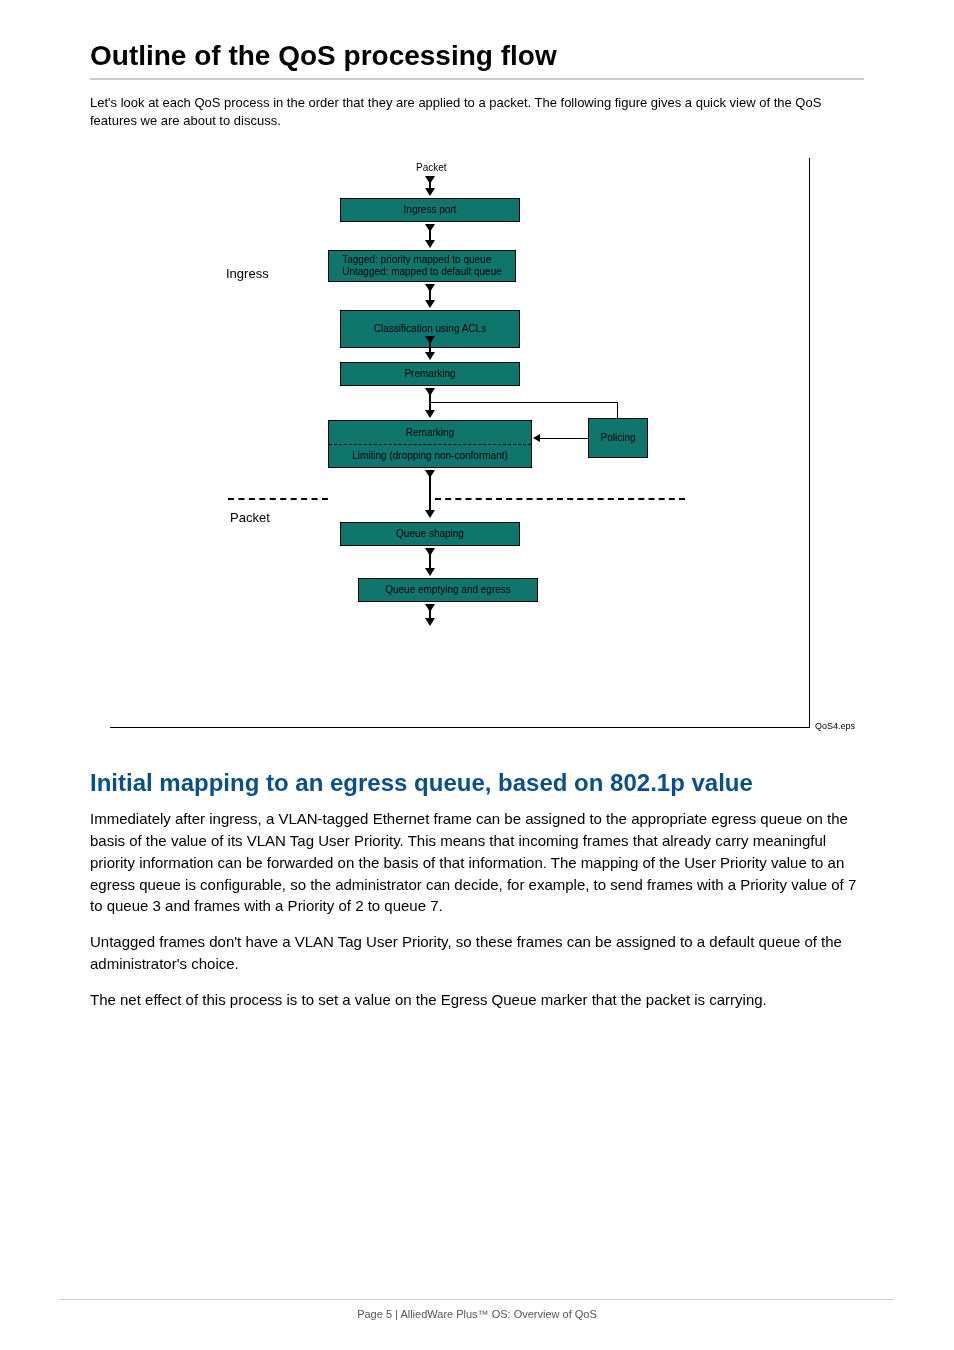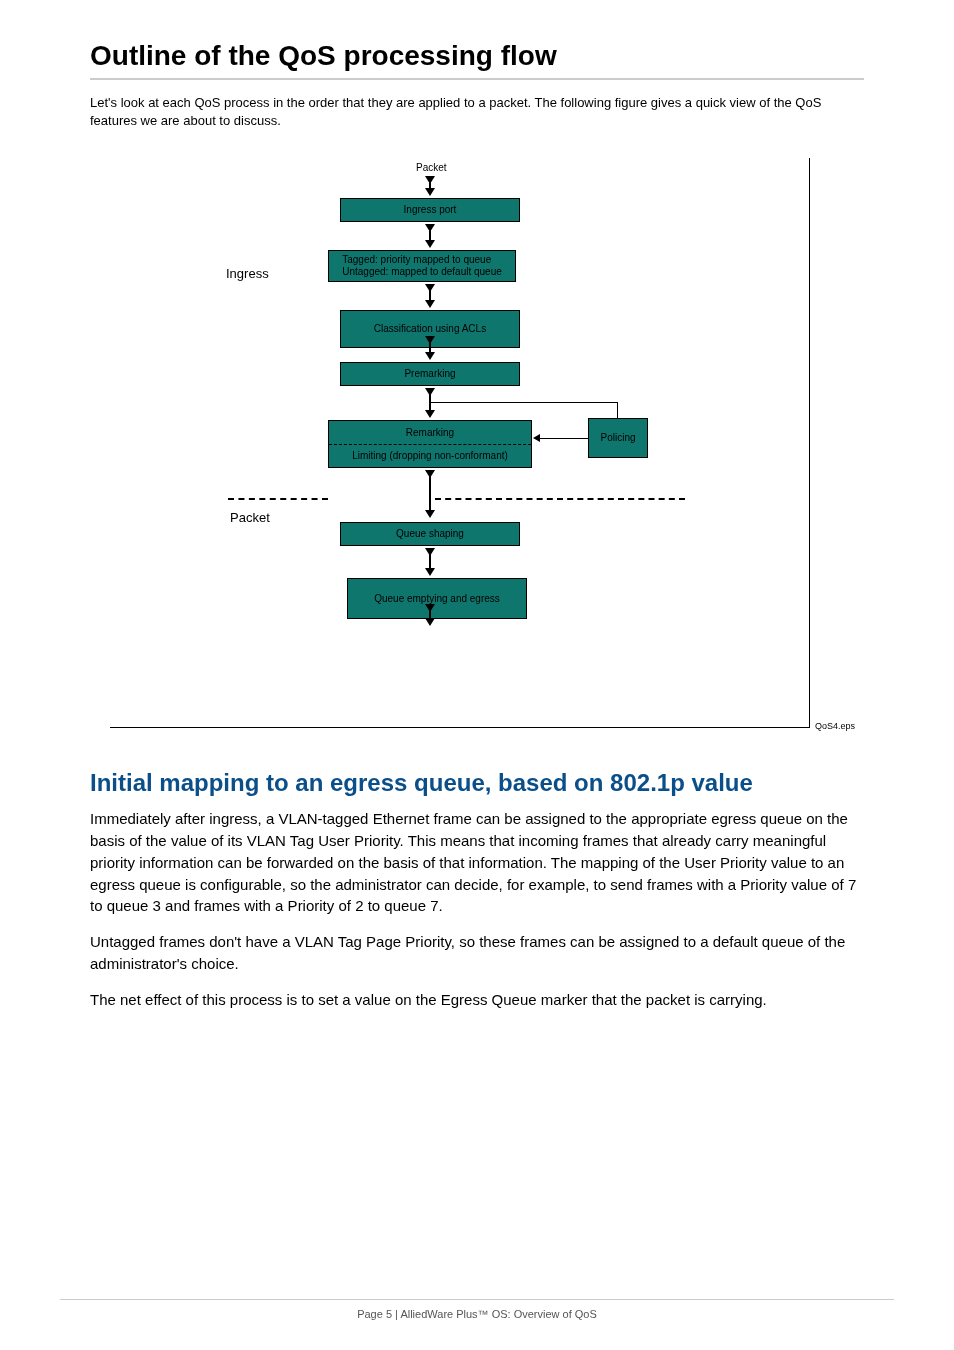--- a/index.html
+++ b/index.html
@@ -207,28 +207,28 @@
 
   <div class="side-label" style="left:120px; top:352px;">Packet</div>
 
   <div class="diag-box" style="left:230px; top:364px; width:180px; height:24px;">Queue shaping</div>
 
   <div class="arrow-down" style="left:320px; top:390px;">
     <span style="position:absolute;left:-1px;top:0;width:2px;height:20px;background:#000;"></span>
     <span style="position:absolute;left:-5px;top:20px;border-left:5px solid transparent;border-right:5px solid transparent;border-top:8px solid #000;"></span>
   </div>
 
-  <div class="diag-box" style="left:237px; top:420px; width:180px; height:41px;">Queue emptying and egress</div>
+  <div class="diag-box" style="left:248px; top:420px; width:180px; height:24px;">Queue emptying and egress</div>
 
   <div class="arrow-down" style="left:320px; top:446px;">
     <span style="position:absolute;left:-1px;top:0;width:2px;height:14px;background:#000;"></span>
     <span style="position:absolute;left:-5px;top:14px;border-left:5px solid transparent;border-right:5px solid transparent;border-top:8px solid #000;"></span>
   </div>
 
   <div class="caption-right" style="right:-46px; bottom:-4px;">QoS4.eps</div>
 </div>
 
 <h2>Initial mapping to an egress queue, based on 802.1p value</h2>
 <p class="body">Immediately after ingress, a VLAN-tagged Ethernet frame can be assigned to the appropriate egress queue on the basis of the value of its VLAN Tag User Priority. This means that incoming frames that already carry meaningful priority information can be forwarded on the basis of that information. The mapping of the User Priority value to an egress queue is configurable, so the administrator can decide, for example, to send frames with a Priority value of 7 to queue 3 and frames with a Priority of 2 to queue 7.</p>
-<p class="body">Untagged frames don't have a VLAN Tag Page Priority, so these frames can be assigned to a default queue of the administrator's choice.</p>
+<p class="body">Untagged frames don't have a VLAN Tag User Priority, so these frames can be assigned to a default queue of the administrator's choice.</p>
 <p class="body">The net effect of this process is to set a value on the Egress Queue marker that the packet is carrying.</p>
 
 <div class="footer">Page 5 | AlliedWare Plus™ OS: Overview of QoS</div>
 
 </body></html>

